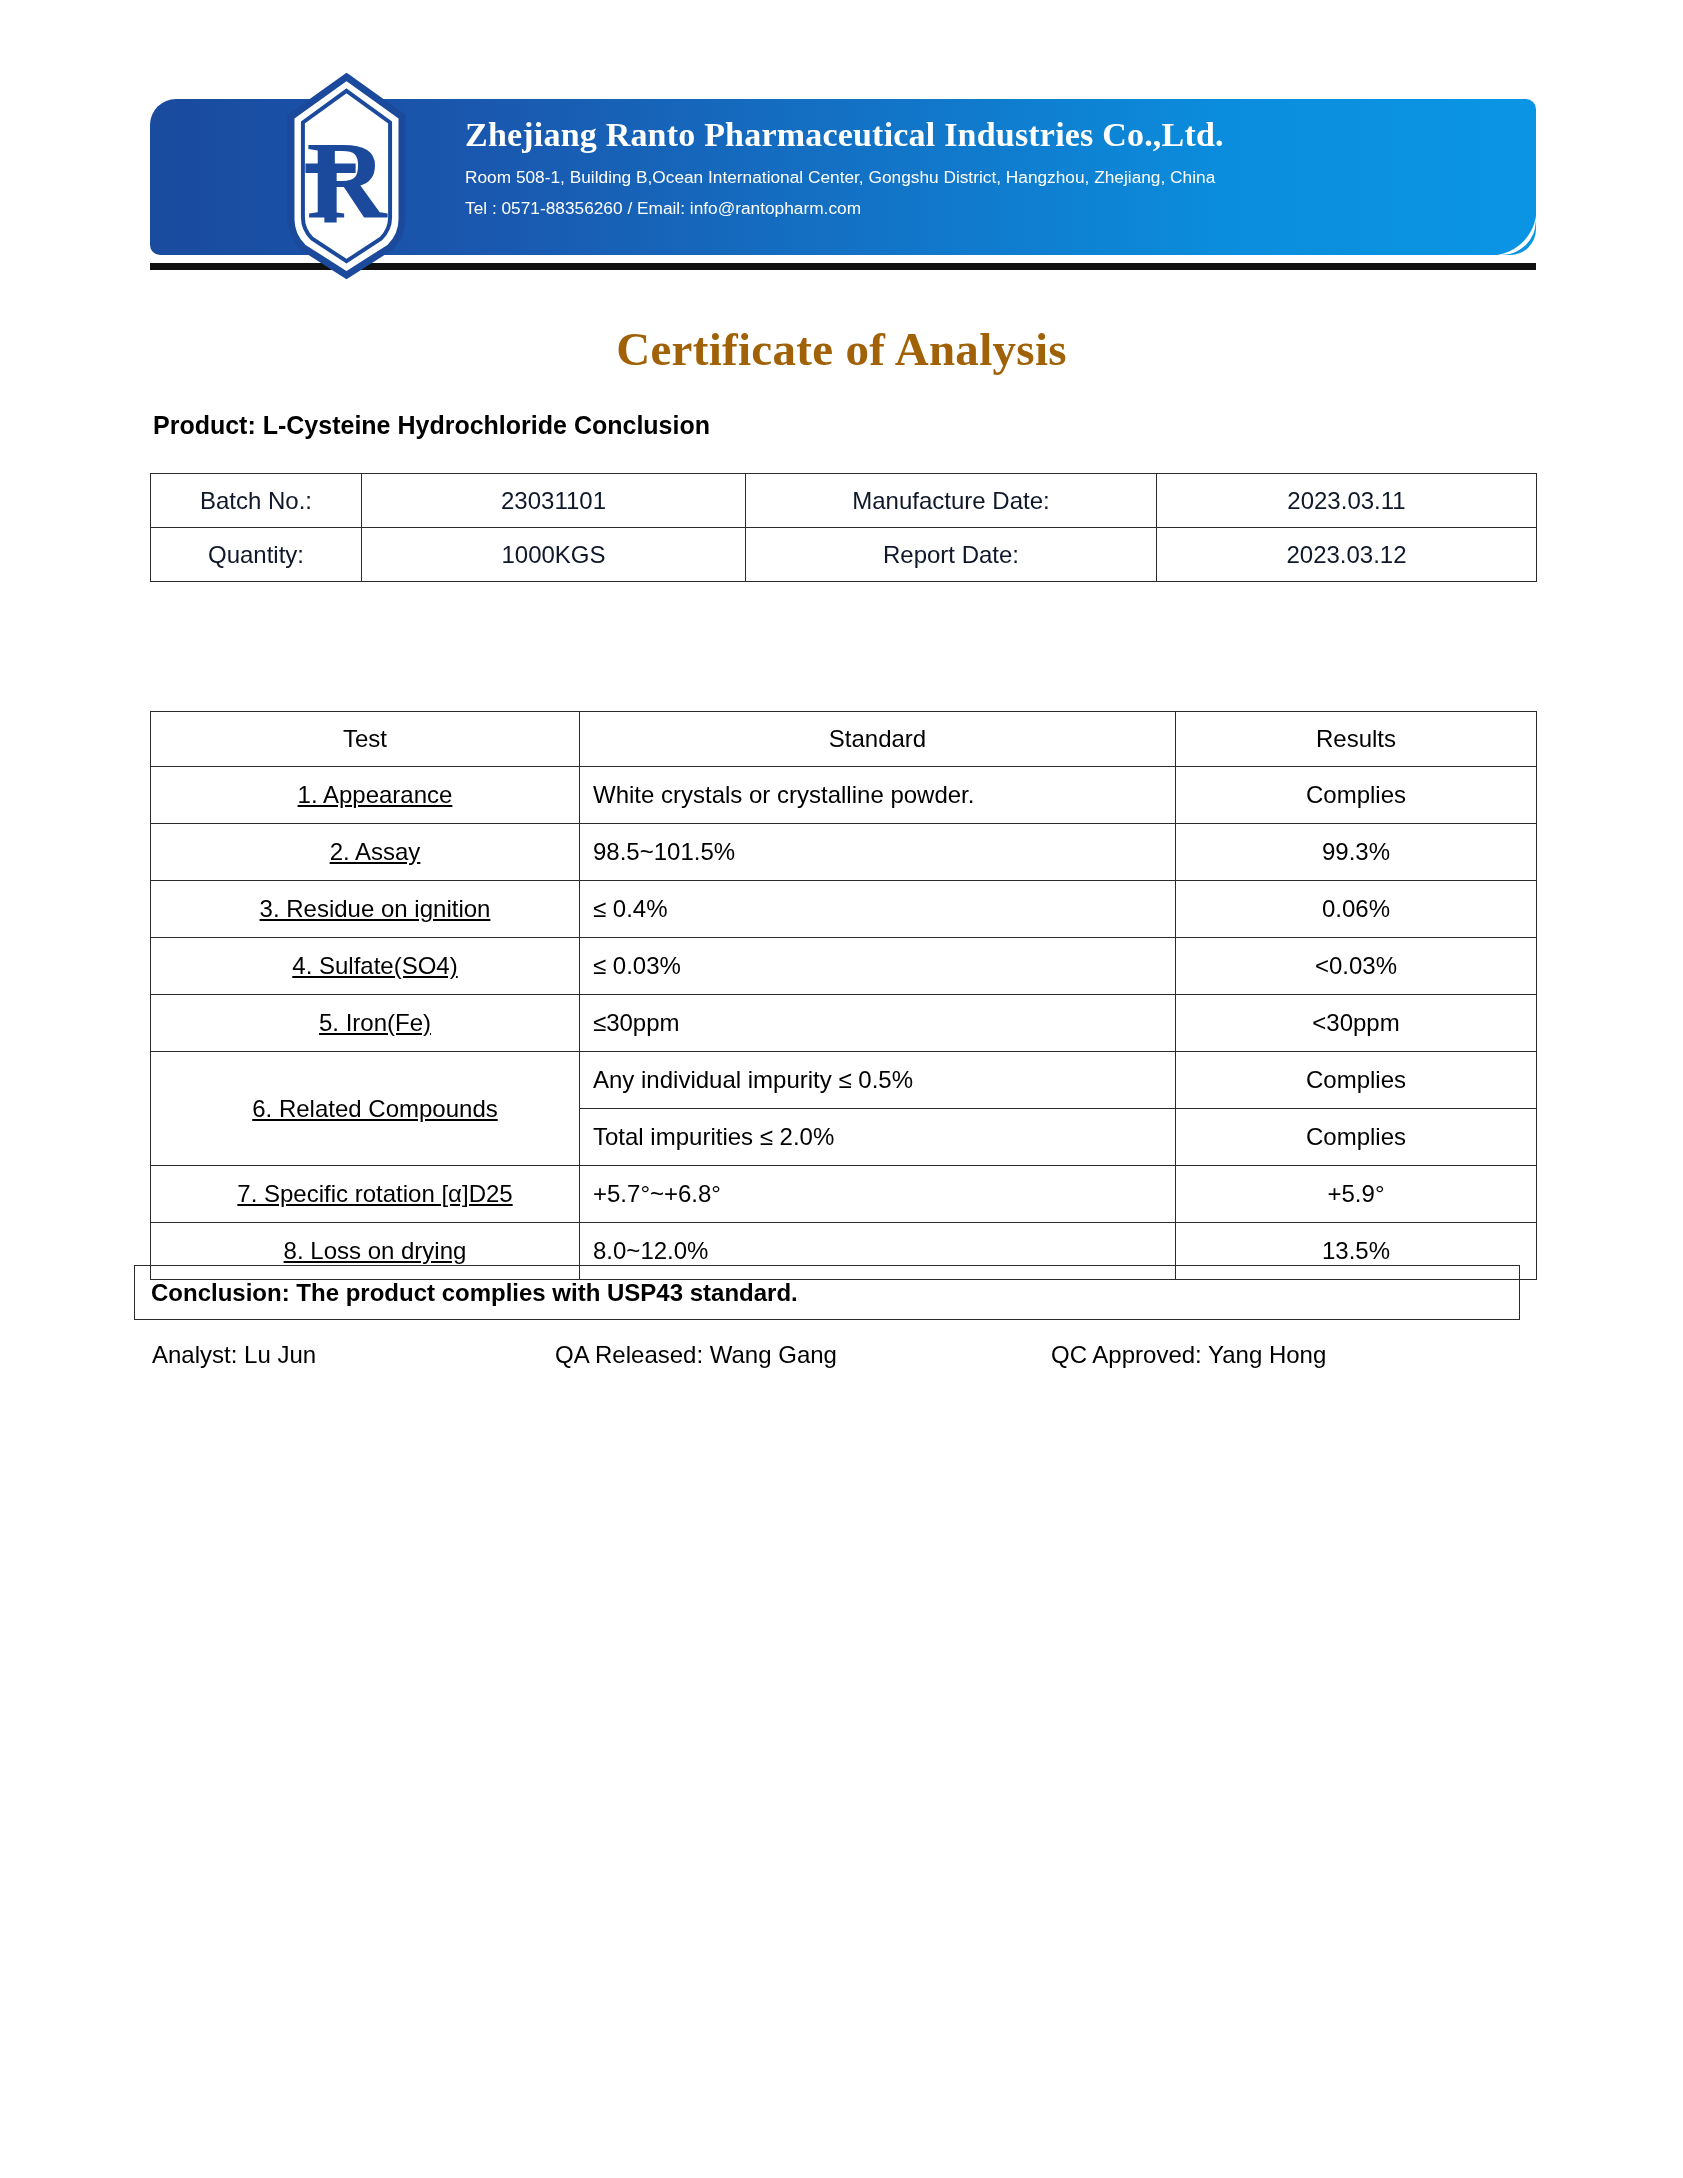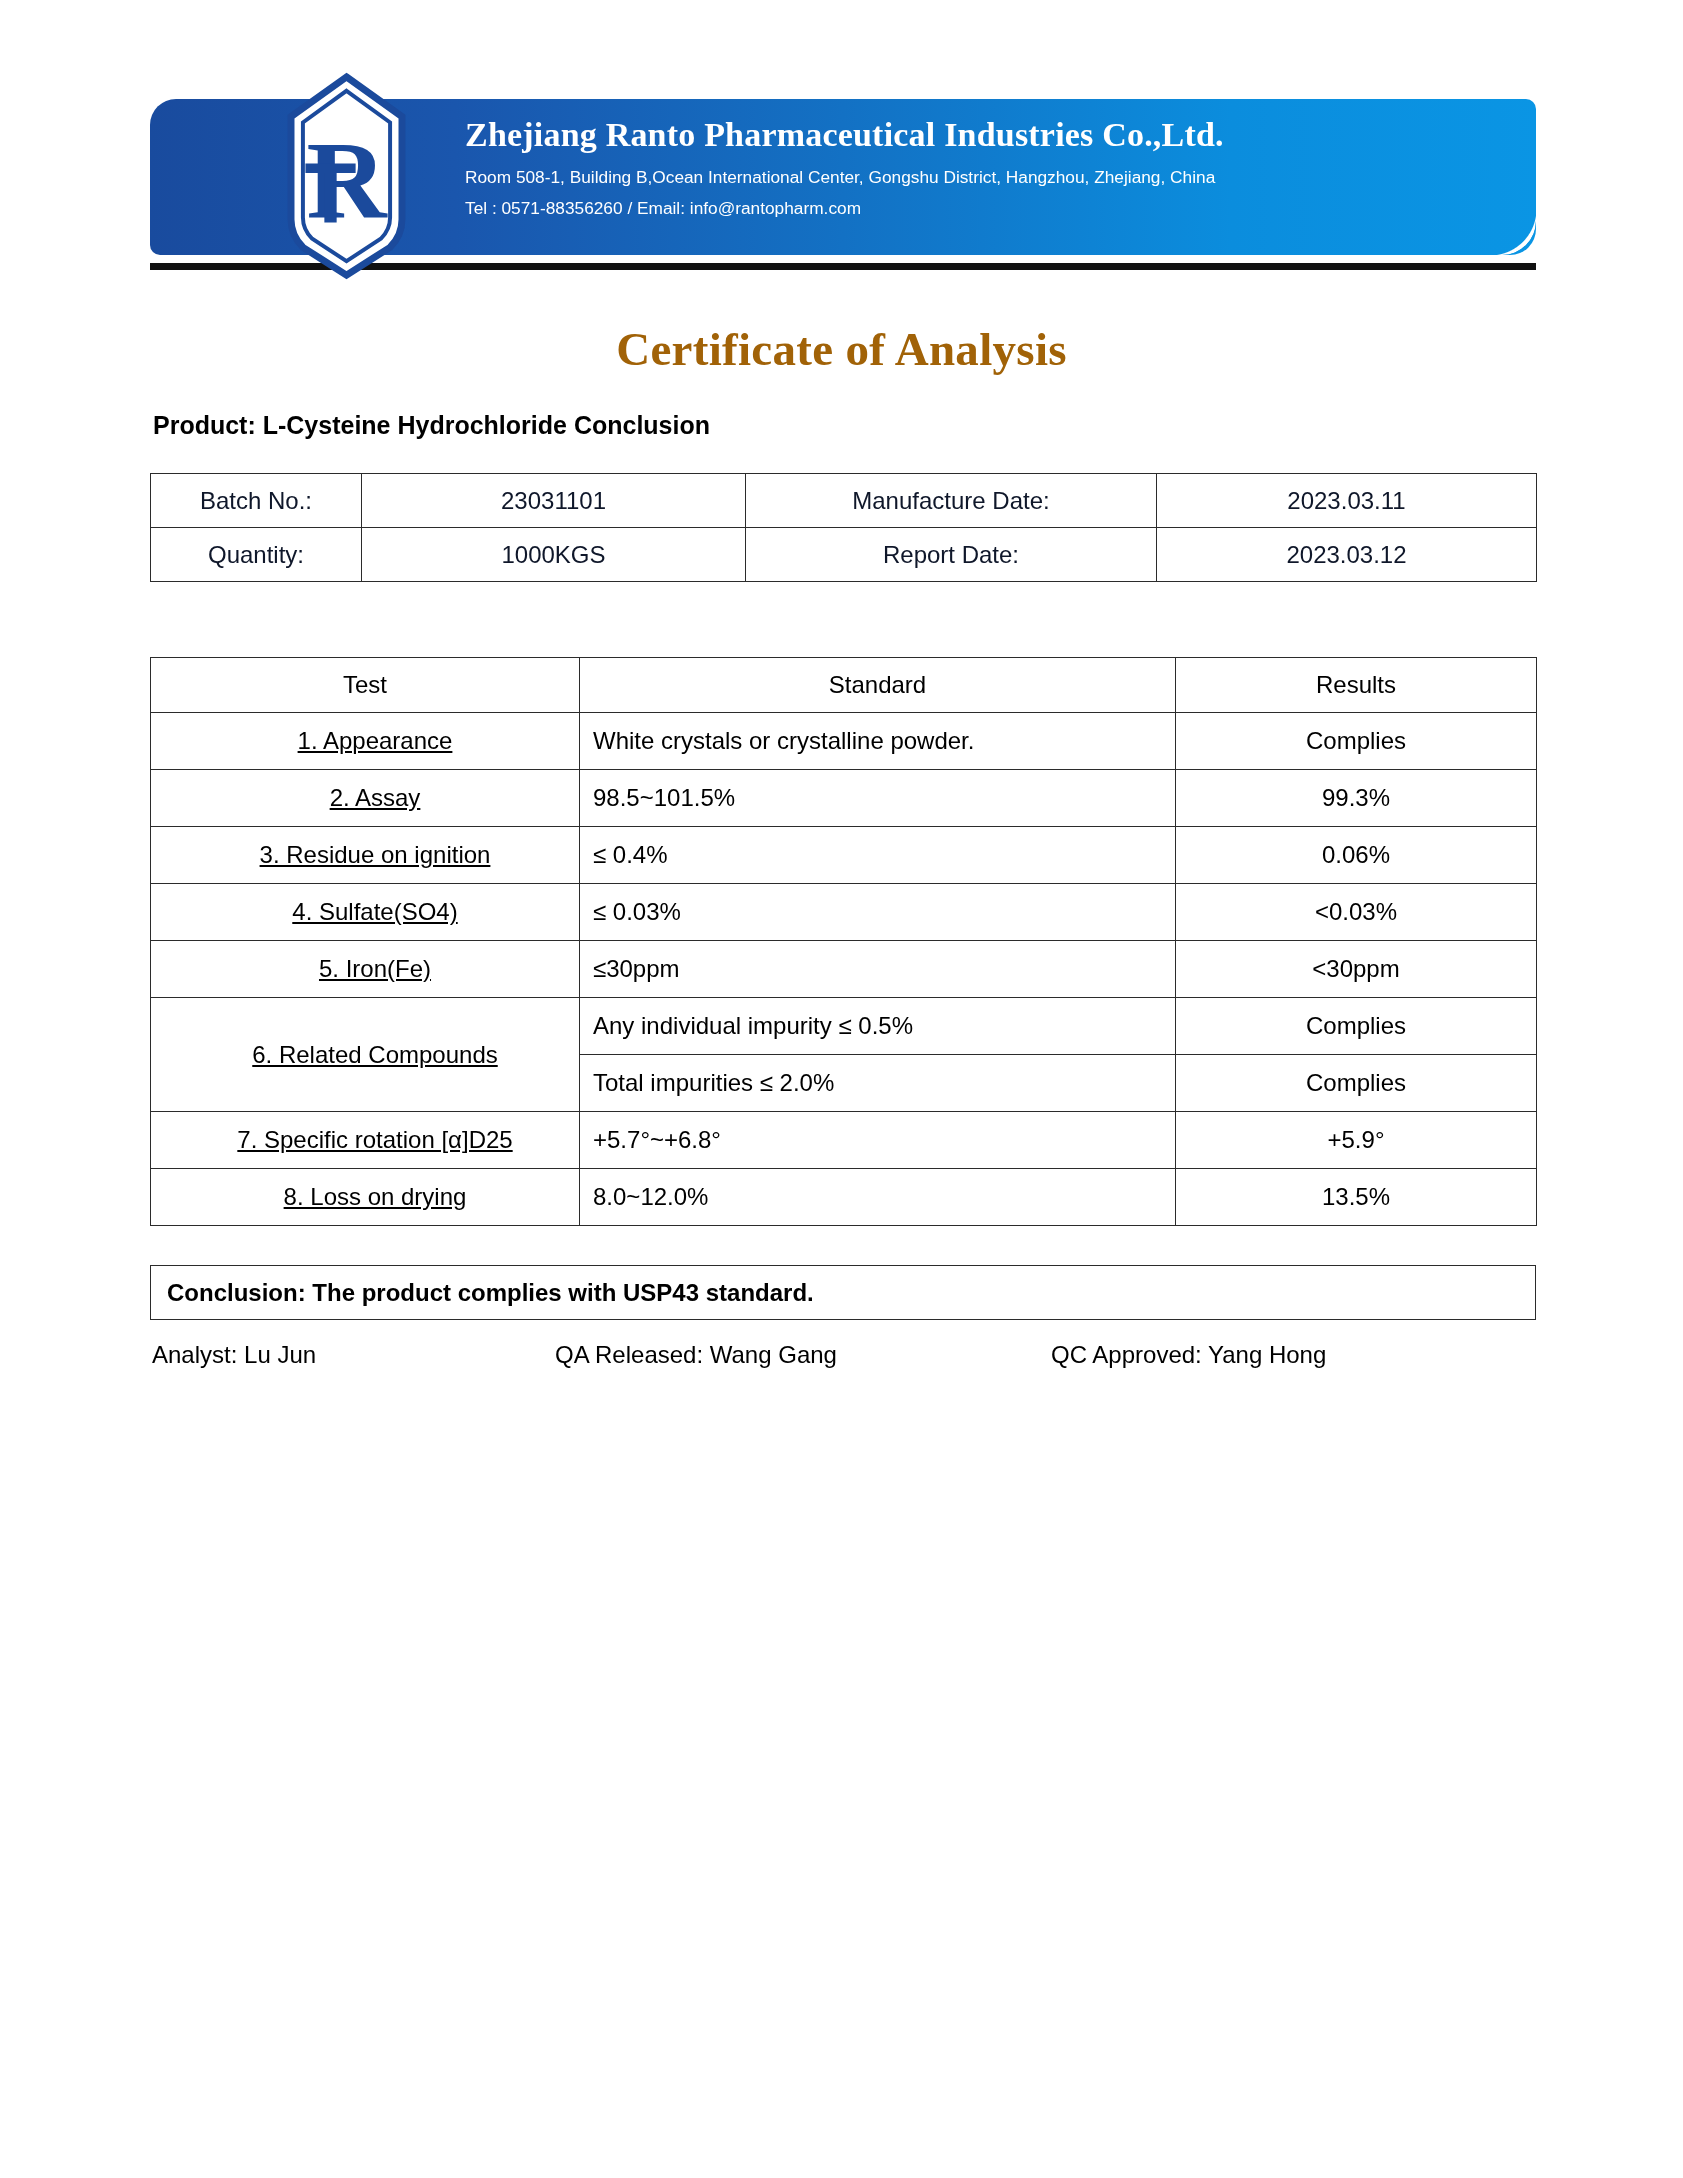--- a/index.html
+++ b/index.html
@@ -152,21 +152,21 @@
     color: #0f172a;
   }
   .info-table .c1 { width: 211px; }
   .info-table .c2 { width: 384px; }
   .info-table .c3 { width: 411px; }
   .info-table .c4 { width: 380px; }
 
   .results-table {
     position: absolute;
     left: 150px;
-    top: 657px;
+    top: 711px;
     width: 1386px;
   }
   .results-table td, .results-table th {
     border: 1.6px solid #2b2b2b;
     height: 54px;
     font-size: 24px;
     font-weight: normal;
     font-family: "Liberation Sans", sans-serif;
     vertical-align: middle;
     color: #000;
@@ -176,21 +176,21 @@
   .results-table .col-res    { width: 361px; }
 
   .results-table thead td { text-align: center; padding: 0 8px; }
   .results-table .cell-test { text-align: center;   padding-left: 21px; text-decoration: underline; }
   .results-table .cell-std  { text-align: left;   padding-left: 13px; }
   .results-table .cell-res  { text-align: center; padding: 0 8px; }
 
   
   .conclusion-box {
     position: absolute;
-    left: 150px;
+    left: 134px;
     top: 1265px;
     width: 1386px;
     height: 55px;
     border: 1.8px solid #2b2b2b;
     box-sizing: border-box;
     display: flex;
     align-items: center;
   }
   .conclusion-text {
     font-family: "Liberation Sans", sans-serif;

